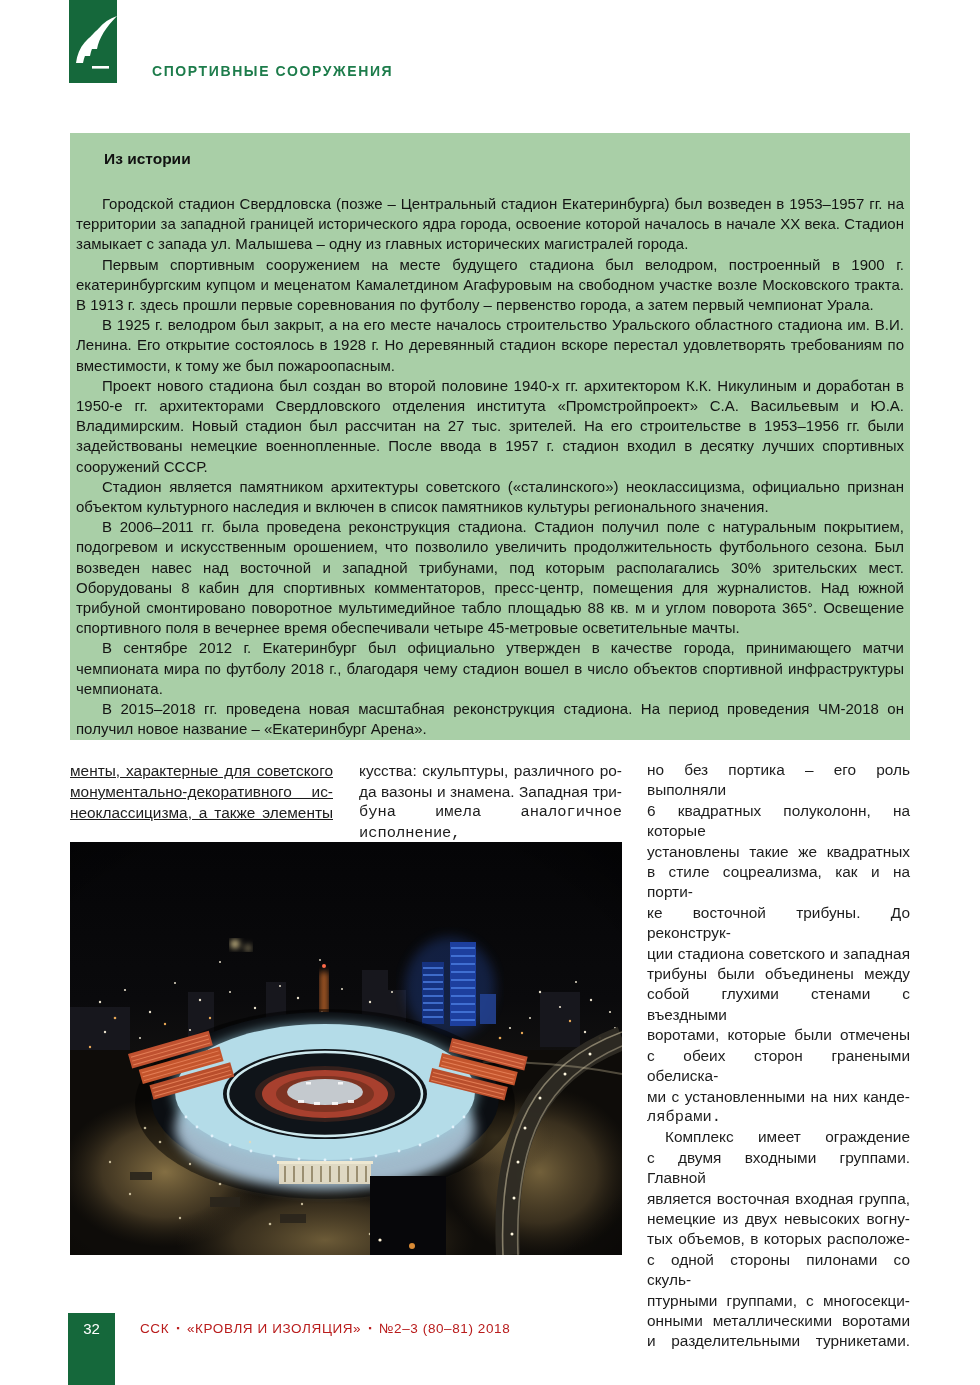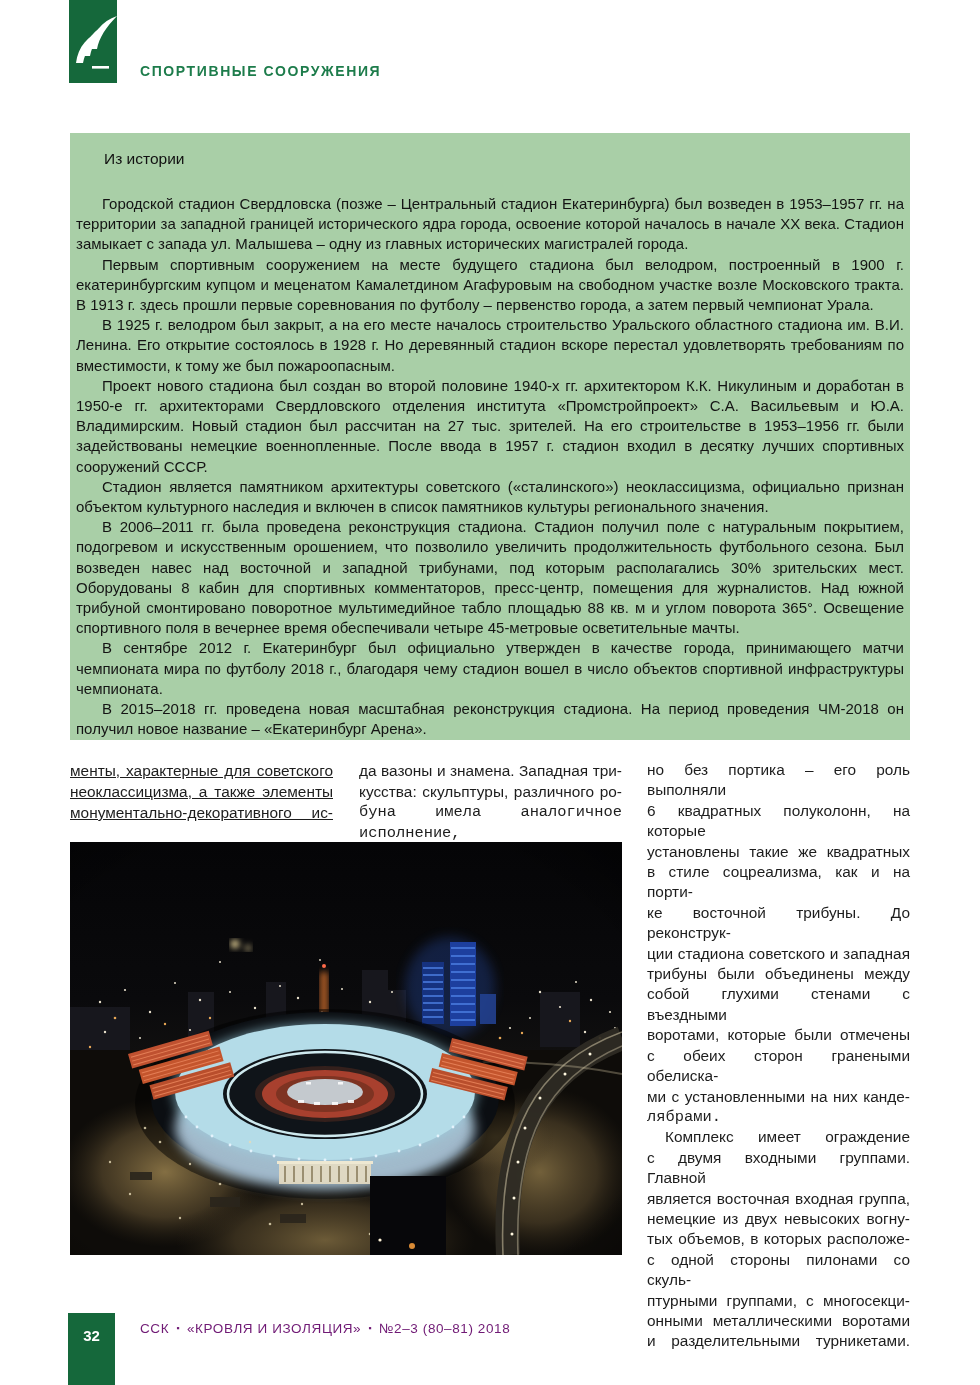--- a/index.html
+++ b/index.html
@@ -3,28 +3,28 @@
 <meta charset="utf-8">
 <style>
   html,body{margin:0;padding:0;}
   body{
     width:980px;height:1385px;position:relative;background:#ffffff;
     font-family:"Liberation Sans", sans-serif;color:#1c1c1c;
     -webkit-font-smoothing:antialiased;overflow:hidden;
   }
   .logo{position:absolute;left:69px;top:0;width:48px;height:83px;}
   .section-label{
-    position:absolute;left:140px;top:63px;font-size:14px;font-weight:bold;
+    position:absolute;left:152px;top:63px;font-size:14px;font-weight:bold;
     color:#1d7c4b;letter-spacing:1.6px;
   }
   .history-box{
     position:absolute;left:70px;top:133px;width:840px;height:607px;
     background:#a9cfa7;box-sizing:border-box;padding:17px 6px 0 6px;overflow:hidden;
   }
-  .history-title{font-size:15.5px;font-weight:normal;color:#111;margin:0 0 26px 28px;}
+  .history-title{font-size:15.5px;font-weight:bold;color:#111;margin:0 0 26px 28px;}
   .hp{
     margin:0;font-size:15px;line-height:20.2px;text-align:justify;
     text-indent:26px;color:#141414;
   }
   .col{position:absolute;top:760px;width:263px;font-size:15.4px;color:#1d1d1d;}
   .col1{left:70px;text-decoration:underline;}
   .col2{left:359px;}
   .col3{left:647px;}
   .col1 .cline,.col2 .cline{line-height:21px;}
   .col3 .cline{line-height:20.4px;}
@@ -32,23 +32,23 @@
   .cline.noj{text-align-last:left;font-family:Liberation Mono, monospace;}
   .cline.indent{text-indent:18px;}
   .photo{
     position:absolute;left:70px;top:842px;width:552px;height:413px;
     background:#060608;line-height:0;
   }
   .page-badge{
     position:absolute;left:68px;top:1313px;width:47px;height:72px;
     background:#15683b;color:#fff;text-align:center;
   }
-  .page-badge span{display:inline-block;margin-top:14px;font-size:15px;font-weight:bold;}
+  .page-badge span{display:inline-block;margin-top:7px;font-size:15px;font-weight:normal;}
   .footer-line{
-    position:absolute;left:140px;top:1321px;font-size:13.5px;color:#701a75;
+    position:absolute;left:140px;top:1321px;font-size:13.5px;color:#b91c1c;
     letter-spacing:0.6px;white-space:nowrap;
   }
   .footer-line .sep{font-size:9px;margin:0 7px;vertical-align:2px;}
 </style>
 </head>
 <body>
 
 <div>
 
   <div class="logo">
@@ -75,27 +75,27 @@
     <p class="hp">В 1925 г. велодром был закрыт, а на его месте началось строительство Уральского областного стадиона им. В.И. Ленина. Его открытие состоялось в 1928 г. Но деревянный стадион вскоре перестал удовлетворять требованиям по вместимости, к тому же был пожароопасным.</p>
     <p class="hp">Проект нового стадиона был создан во второй половине 1940-х гг. архитектором К.К. Никулиным и доработан в 1950-е гг. архитекторами Свердловского отделения института «Промстройпроект» С.А. Васильевым и Ю.А. Владимирским. Новый стадион был рассчитан на 27 тыс. зрителей. На его строительстве в 1953–1956 гг. были задействованы немецкие военнопленные. После ввода в 1957 г. стадион входил в десятку лучших спортивных сооружений СССР.</p>
     <p class="hp">Стадион является памятником архитектуры советского («сталинского») неоклассицизма, официально признан объектом культурного наследия и включен в список памятников культуры регионального значения.</p>
     <p class="hp">В 2006–2011 гг. была проведена реконструкция стадиона. Стадион получил поле с натуральным покрытием, подогревом и искусственным орошением, что позволило увеличить продолжительность футбольного сезона. Был возведен навес над восточной и западной трибунами, под которым располагались 30% зрительских мест. Оборудованы 8 кабин для спортивных комментаторов, пресс-центр, помещения для журналистов. Над южной трибуной смонтировано поворотное мультимедийное табло площадью 88 кв. м и углом поворота 365°. Освещение спортивного поля в вечернее время обеспечивали четыре 45-метровые осветительные мачты.</p>
     <p class="hp">В сентябре 2012 г. Екатеринбург был официально утвержден в качестве города, принимающего матчи чемпионата мира по футболу 2018 г., благодаря чему стадион вошел в число объектов спортивной инфраструктуры чемпионата.</p>
     <p class="hp">В 2015–2018 гг. проведена новая масштабная реконструкция стадиона. На период проведения ЧМ-2018 он получил новое название – «Екатеринбург Арена».</p>
   </div>
 
   <div class="col col1">
     <div class="cline">менты, характерные для советского</div>
+    <div class="cline">монументально-декоративного ис-</div>
     <div class="cline">неоклассицизма, а также элементы</div>
-    <div class="cline">монументально-декоративного ис-</div>
   </div>
 
   <div class="col col2">
+    <div class="cline">кусства: скульптуры, различного ро-</div>
     <div class="cline">да вазоны и знамена. Западная три-</div>
-    <div class="cline">кусства: скульптуры, различного ро-</div>
     <div class="cline noj">буна имела аналогичное исполнение,</div>
   </div>
 
   <div class="photo">
     <svg width="552" height="413" viewBox="0 0 552 413" xmlns="http://www.w3.org/2000/svg">
       <defs>
         <linearGradient id="sky" x1="0" y1="0" x2="0" y2="1">
           <stop offset="0" stop-color="#050507"></stop>
           <stop offset="0.38" stop-color="#0a0a0c"></stop>
           <stop offset="0.55" stop-color="#121110"></stop>

